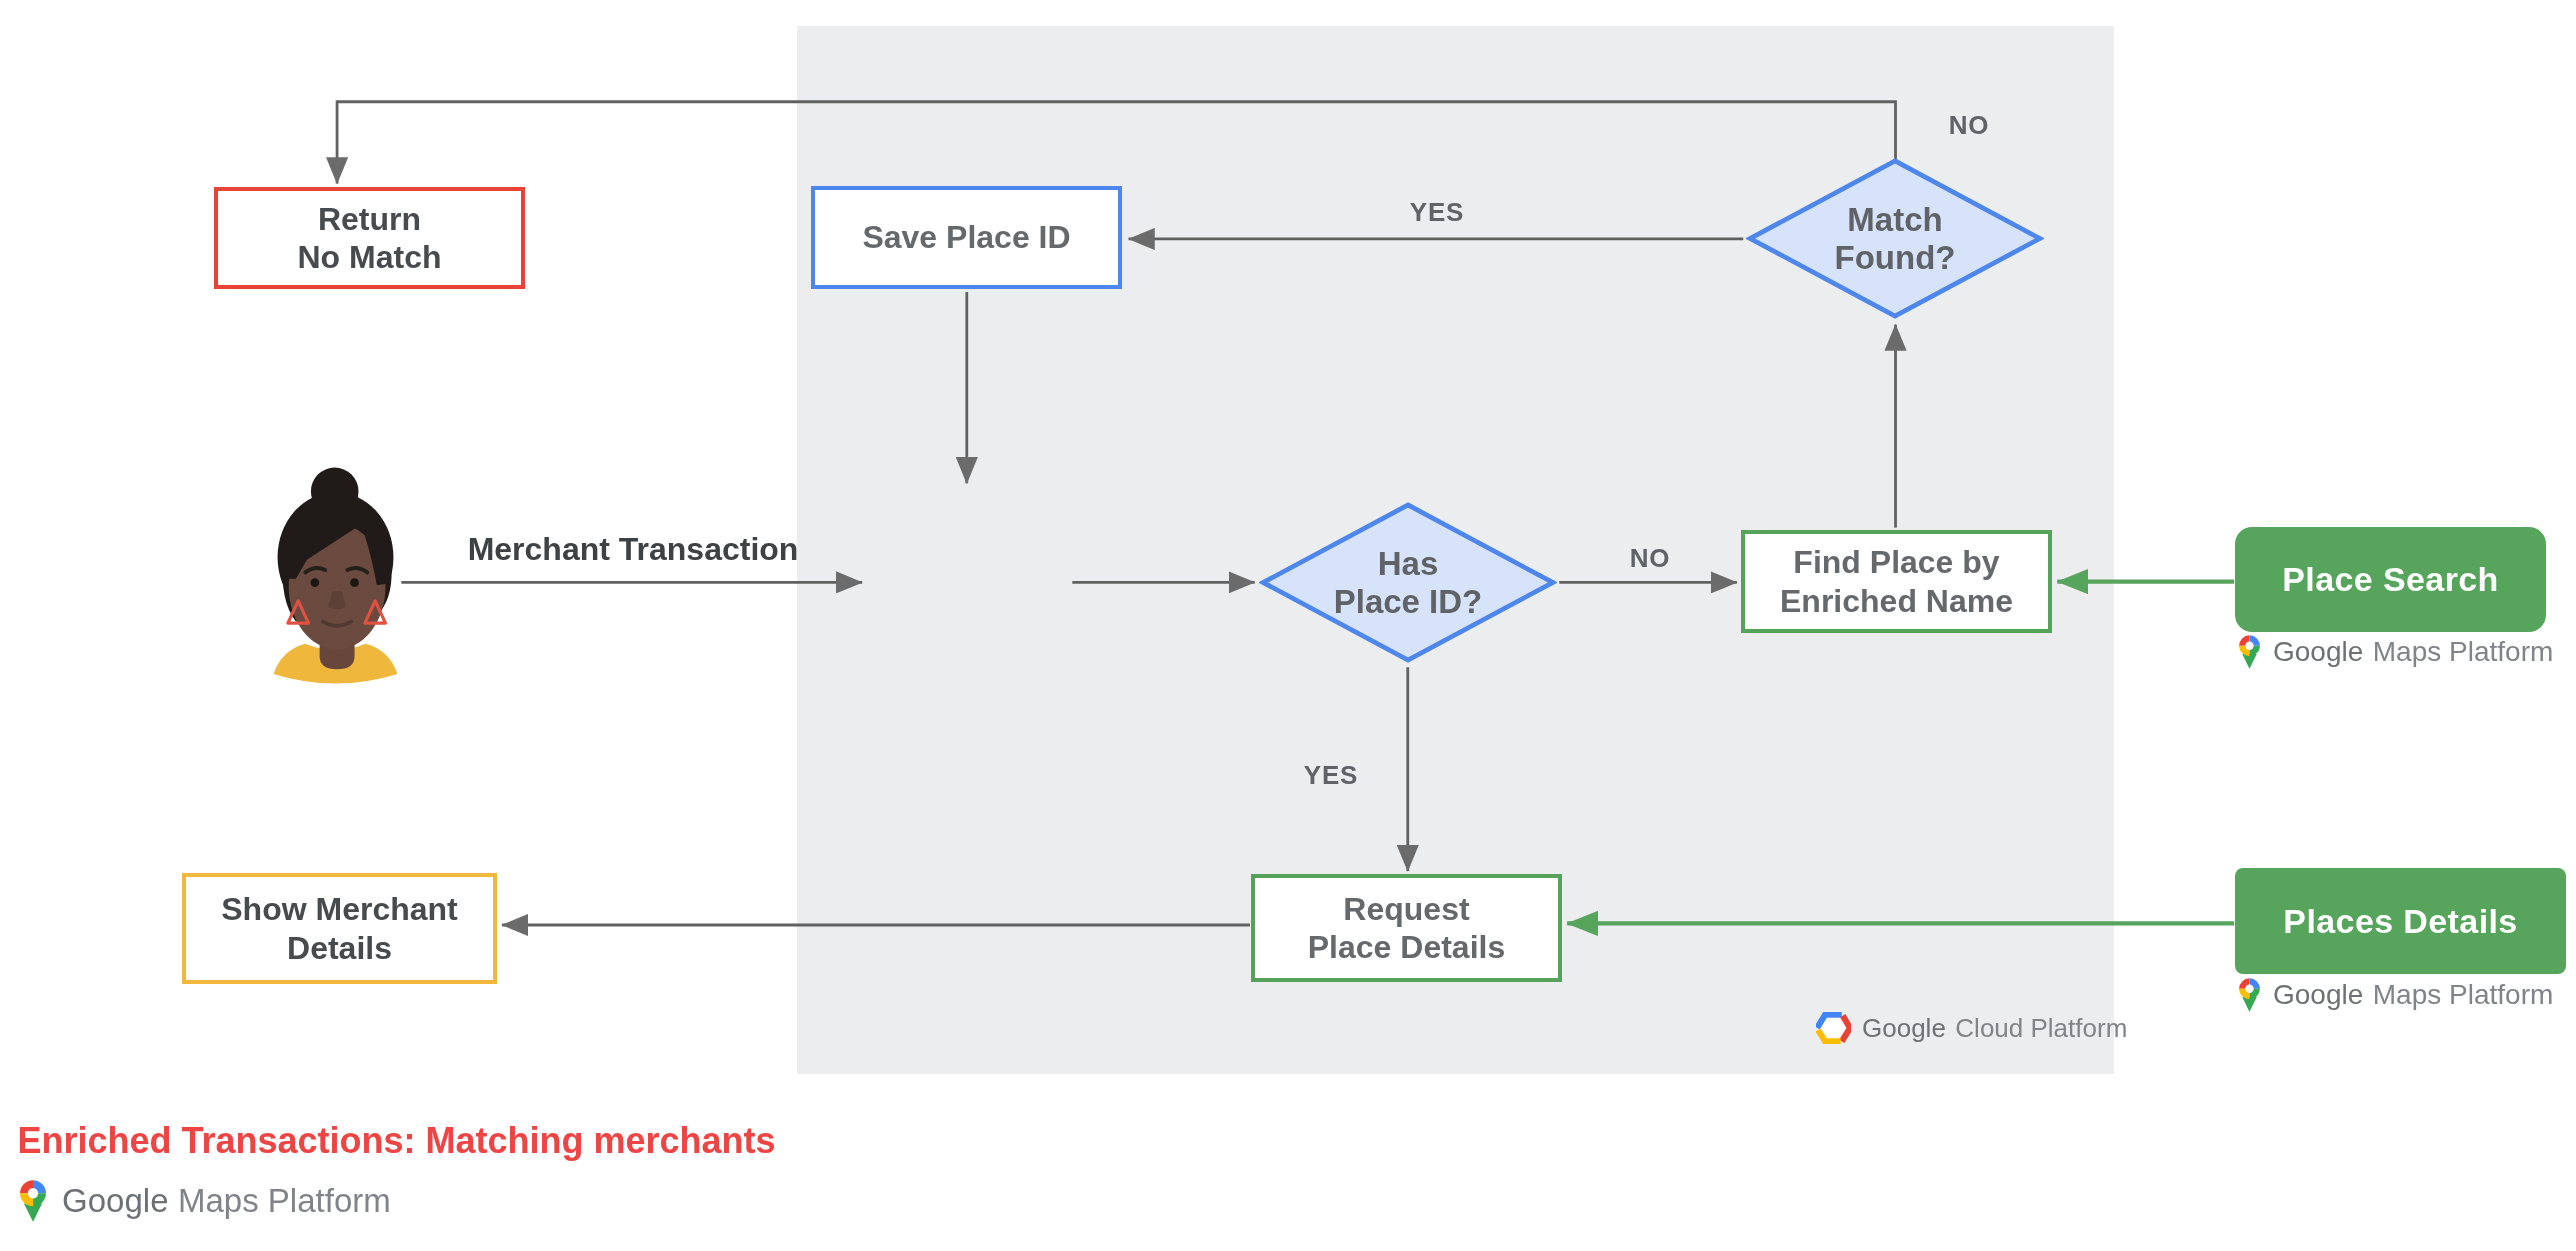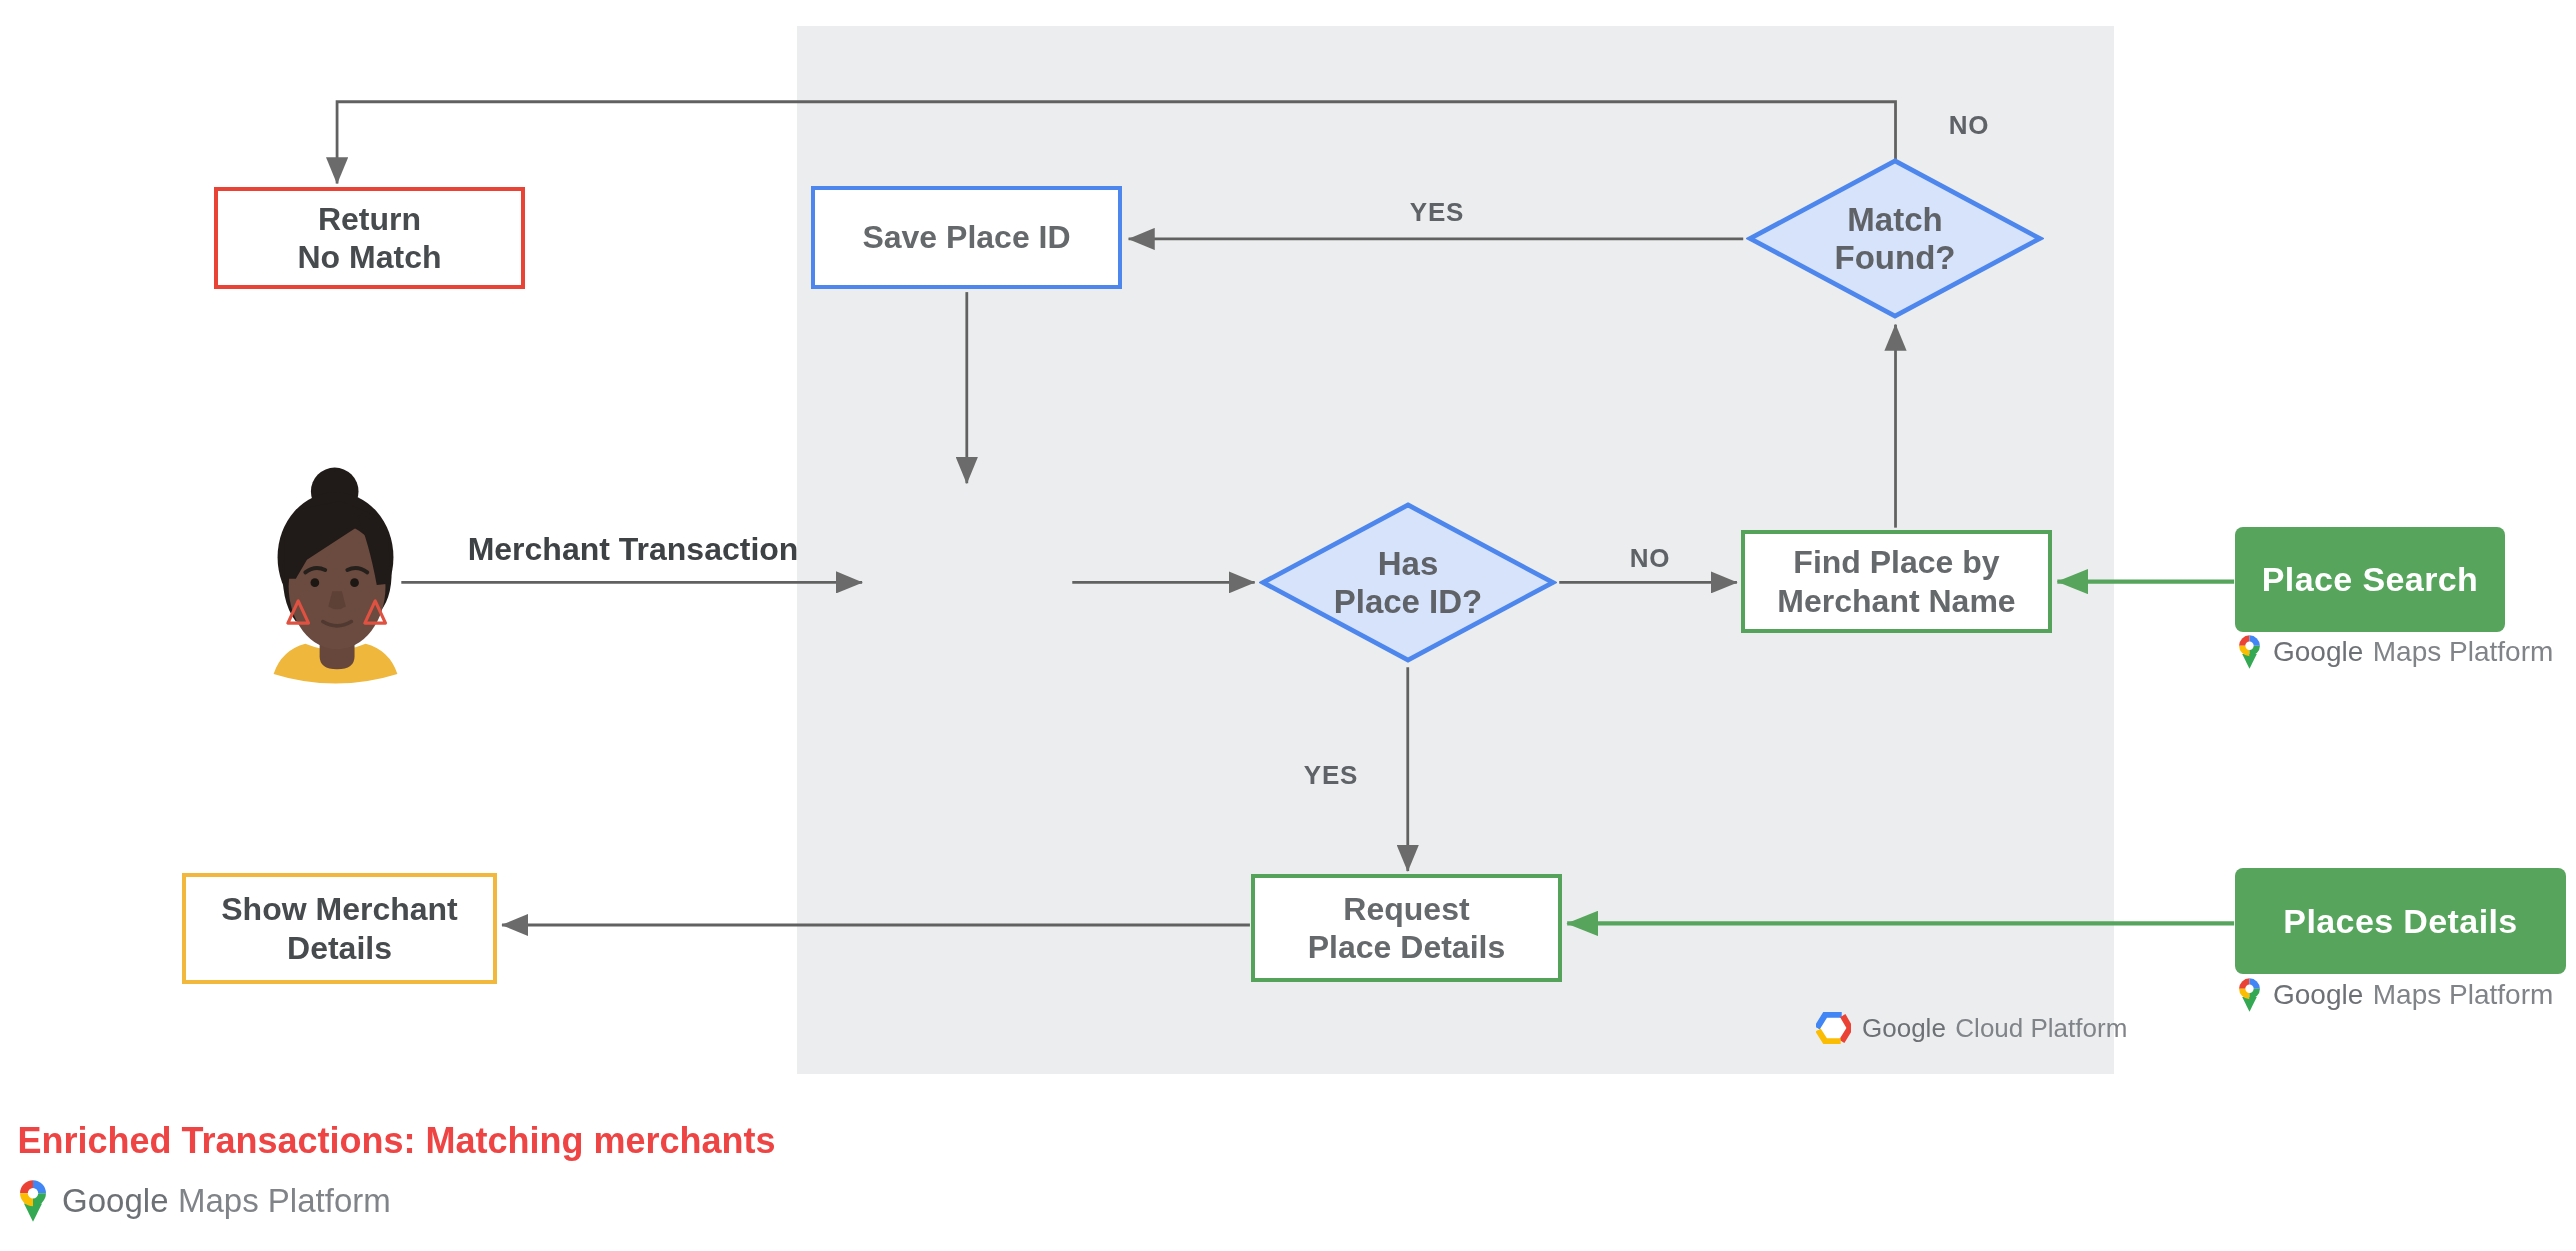--- a/index.html
+++ b/index.html
@@ -74,34 +74,34 @@
     <span class="lbl">Return
 No Match</span>
   </div>
 
   <div class="node outline-blue" style="left:811px;top:186px;width:311px;height:103px;">
     <span class="lbl">Save Place ID</span>
   </div>
 
   <div class="node outline-green" style="left:1741px;top:530px;width:311px;height:103px;">
     <span class="lbl">Find Place by
-Merchant Name</span>
+Enriched Name</span>
   </div>
 
   <div class="node outline-green" style="left:1251px;top:874px;width:311px;height:108px;">
     <span class="lbl">Request
 Place Details</span>
   </div>
 
   <div class="node outline-yellow" style="left:182px;top:873px;width:315px;height:111px;justify-content:center;">
     <span class="lbl">Show Merchant
 Details</span>
   </div>
 
-  <div class="node api" style="left:2235px;top:527px;width:270px;height:105px;">
+  <div class="node api" style="left:2235px;top:527px;width:311px;height:105px;border-radius:17px;">
     <span class="lbl">Place Search</span>
   </div>
 
   <div class="node api" style="left:2235px;top:868px;width:331px;height:106px;">
     <span class="lbl">Places Details</span>
   </div>
 
   <div class="diamond" style="left:1746px;top:157px;width:298px;height:163px;">
     <svg width="298" height="163" viewBox="0 0 376 206">
       <polygon points="188,5 371,103 188,201 5,103" fill="#D6E3FB" stroke="#4D86EC" stroke-width="6"></polygon>

